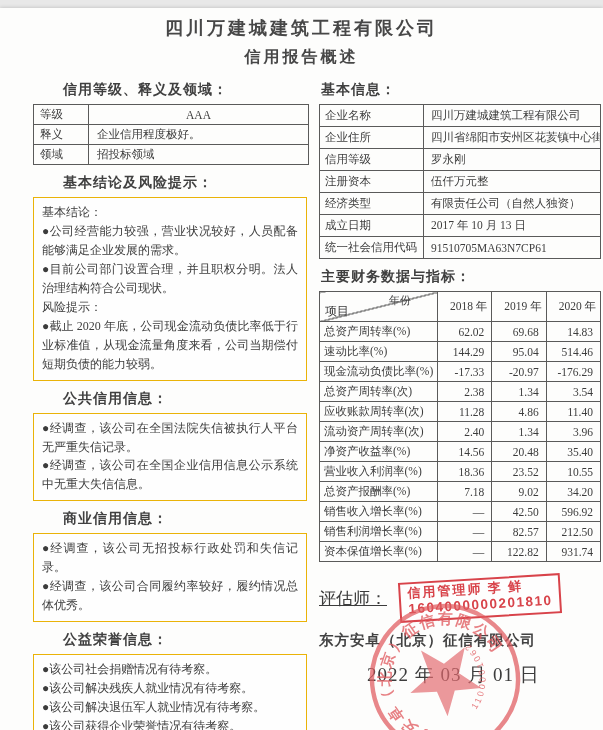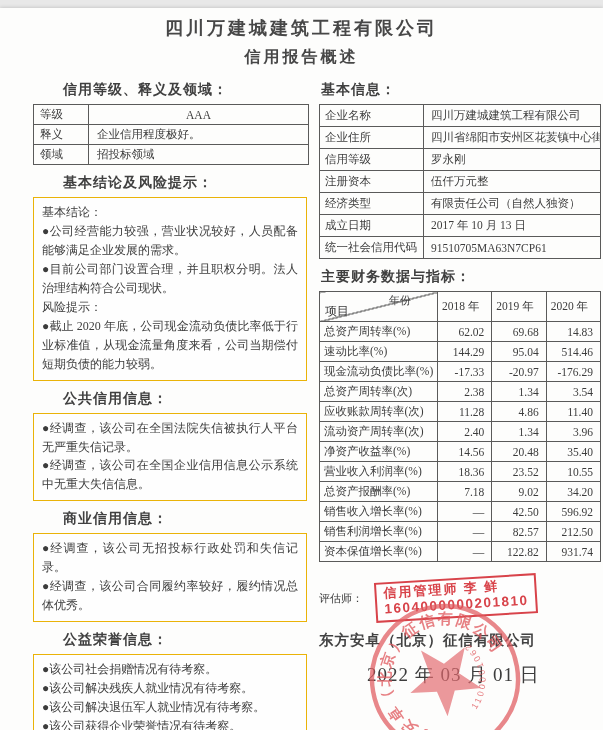--- a/index.html
+++ b/index.html
@@ -36,31 +36,31 @@
 
   
   .basic td { height:22px; }
   .basic .lbl { width:104px; padding-left:5px; }
   .basic .val { padding-left:7px; }
 
   
   .fin td { height:20px; font-size:11.5px; }
   .fin .rowlbl { width:118px; padding-left:4px; }
   .fin .num { text-align:right; padding-right:7px; }
-  .fin .yr  { text-align:left; }
+  .fin .yr  { text-align:right; }
   .fin .corner {
     position:relative; height:30px; padding:0;
     background:linear-gradient(to bottom right, transparent calc(50% - 0.6px), #5a5a5a calc(50% - 0.6px), #5a5a5a calc(50% + 0.6px), transparent calc(50% + 0.6px));
   }
   .fin .corner .tr { position:absolute; top:1px; right:26px; font-size:11px; }
   .fin .corner .bl { position:absolute; bottom:1px; left:5px; font-size:12px;font-family:Liberation Mono, monospace; }
 
   
   .assessor-row { display:flex; align-items:center; margin-top:13px; height:46px; }
-  .assessor-label { font-size:11px; color:#3c3c3c; flex:none; }
+  .assessor-label { font-size:17px; color:#3c3c3c; flex:none;text-decoration:underline; }
   .stamp {
     margin-left:12px; border:2px solid #d8434a; color:#d8434a; padding:1px 7px 2px 7px;
     transform:rotate(-3.5deg); background:rgba(255,255,255,.5); line-height:1.25;
   }
   .stamp .l1 { font-size:13px; font-weight:bold; letter-spacing:2px; }
   .stamp .l2 { font-size:13.5px; font-weight:bold; letter-spacing:1.5px; font-family:"Liberation Sans",sans-serif; }
 
   .agency { font-size:14.5px; font-weight:bold; letter-spacing:1px; color:#424242; margin-top:10px; }
   .rep-date { font-size:19px; color:#3c3c3c; margin:12px 0 0 48px; letter-spacing:1px; }
 

